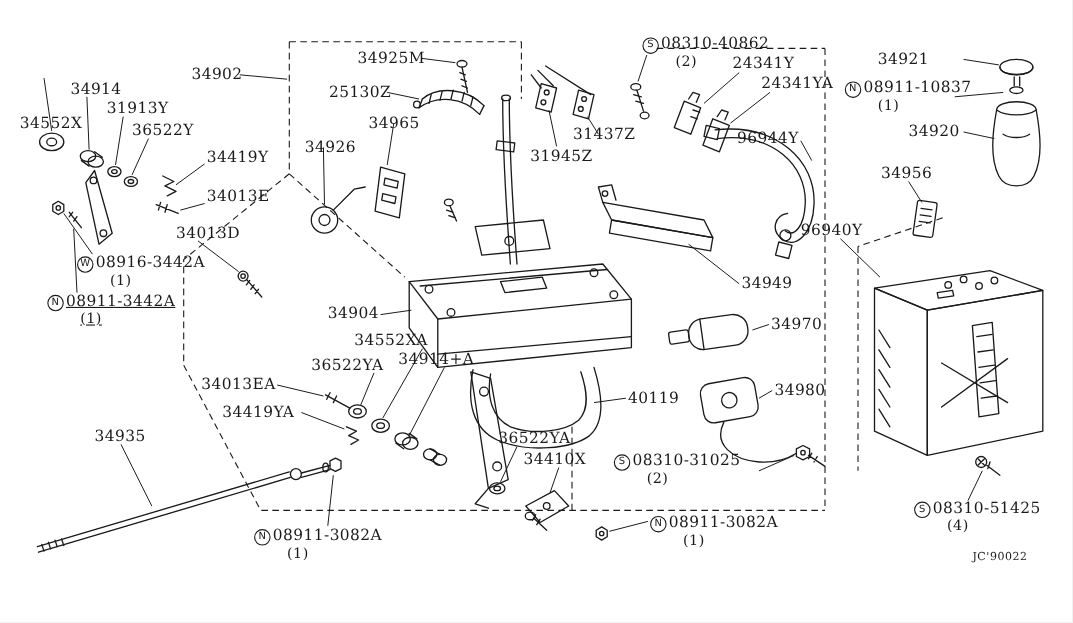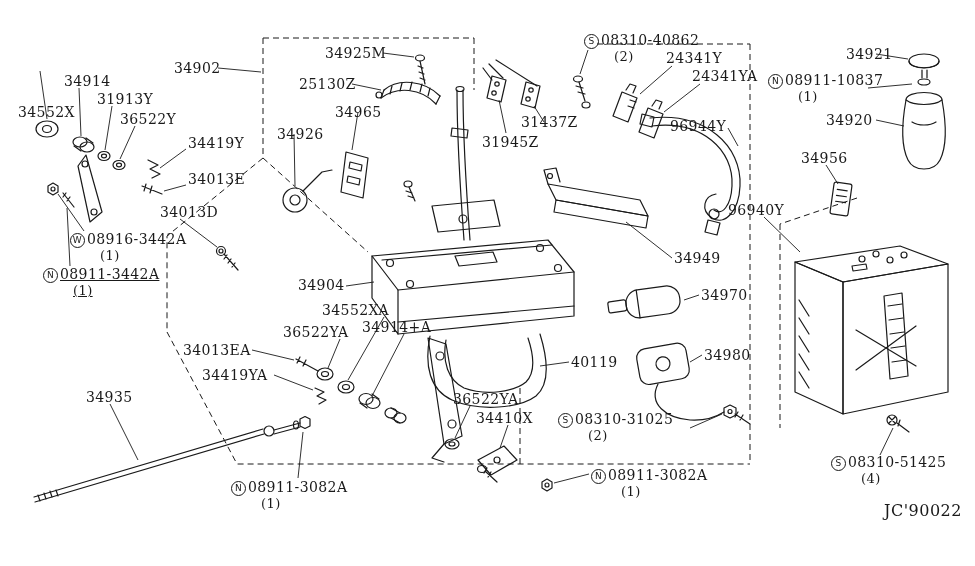--- a/index.html
+++ b/index.html
@@ -19,21 +19,21 @@
     position:absolute; font-size:14px; color:var(--line); white-space:nowrap;
     letter-spacing:0.4px; line-height:15px;
   }
   .pfx {
     display:inline-block; width:13px; height:13px; border:1px solid var(--line);
     border-radius:50%; font-size:9px; line-height:13px; text-align:center;
     vertical-align:1px; margin-right:2px; font-family:"DejaVu Sans",sans-serif;
   }
   .qty { font-size:13px; padding-left:30px; }
   .drawing-code {
-    position:absolute; left:884px; top:501px; font-size:16px; color:var(--line);
+    position:absolute; left:884px; top:501px; font-size:10px; color:var(--line);
     letter-spacing:0.5px;
   }
 </style>
 </head>
 <body>
 
 <div id="stage">
 
   <svg id="art" width="975" height="566" viewBox="0 0 975 566">
 
@@ -325,21 +325,21 @@
       <div class="part-label" style="left: 299px; top: 77px; text-align: center;"><span><span>25130Z</span></span></div>
       <div class="part-label" style="left: 335px; top: 105px;"><span><span>34965</span></span></div>
       <div class="part-label" style="left: 277px; top: 127px;"><span><span>34926</span></span></div>
       <div class="part-label" style="left: 482px; top: 135px;"><span><span>31945Z</span></span></div>
       <div class="part-label" style="left: 521px; top: 115px;"><span><span>31437Z</span></span></div>
       <div class="part-label" style="left: 584px; top: 33px;"><span><span class="pfx">S</span><span>08310-40862</span></span><div class="qty">(2)</div></div>
       <div class="part-label" style="left: 666px; top: 51px;"><span><span>24341Y</span></span></div>
       <div class="part-label" style="left: 692px; top: 69px;"><span><span>24341YA</span></span></div>
       <div class="part-label" style="left: 670px; top: 119px;"><span><span>96944Y</span></span></div>
       <div class="part-label" style="left: 768px; top: 73px;"><span><span class="pfx">N</span><span>08911-10837</span></span><div class="qty">(1)</div></div>
-      <div class="part-label" style="left: 846px; top: 47px;"><span><span>34921</span></span></div>
+      <div class="part-label" style="left: 798px; top: 47px;"><span><span>34921</span></span></div>
       <div class="part-label" style="left: 826px; top: 113px;"><span><span>34920</span></span></div>
       <div class="part-label" style="left: 801px; top: 151px;"><span><span>34956</span></span></div>
       <div class="part-label" style="left: 728px; top: 203px;"><span><span>96940Y</span></span></div>
       <div class="part-label" style="left: 674px; top: 251px;"><span><span>34949</span></span></div>
       <div class="part-label" style="left: 298px; top: 278px;"><span><span>34904</span></span></div>
       <div class="part-label" style="left: 322px; top: 303px;"><span><span>34552XA</span></span></div>
       <div class="part-label" style="left: 283px; top: 325px;"><span><span>36522YA</span></span></div>
       <div class="part-label" style="left: 362px; top: 320px;"><span><span>34914+A</span></span></div>
       <div class="part-label" style="left: 183px; top: 343px;"><span><span>34013EA</span></span></div>
       <div class="part-label" style="left: 202px; top: 368px;"><span><span>34419YA</span></span></div>

